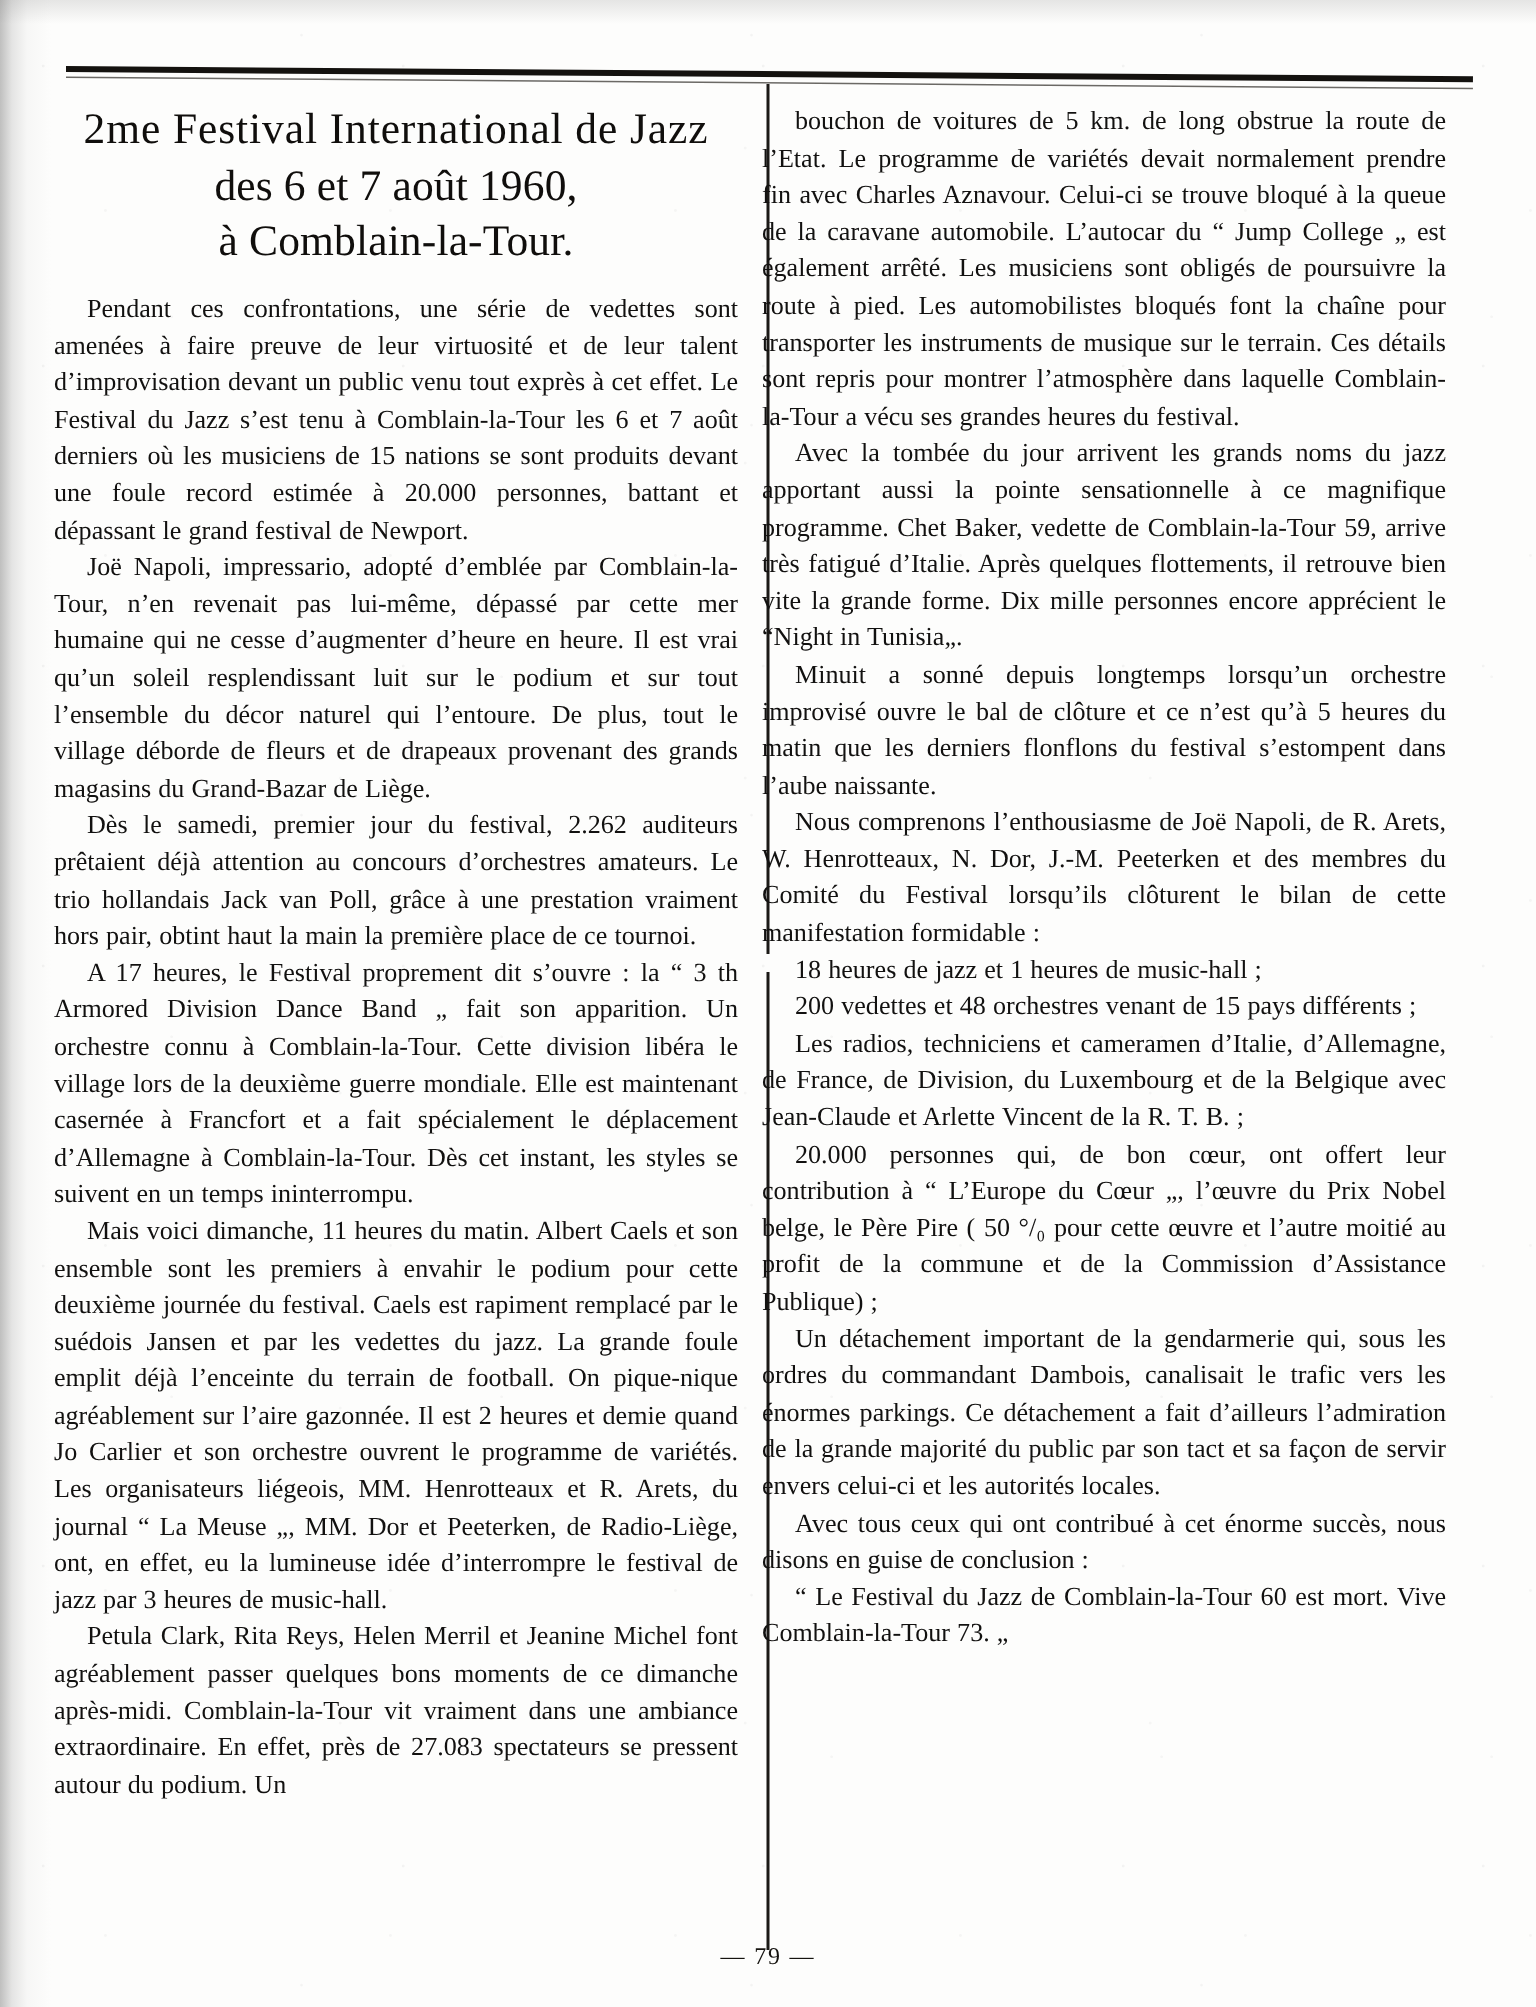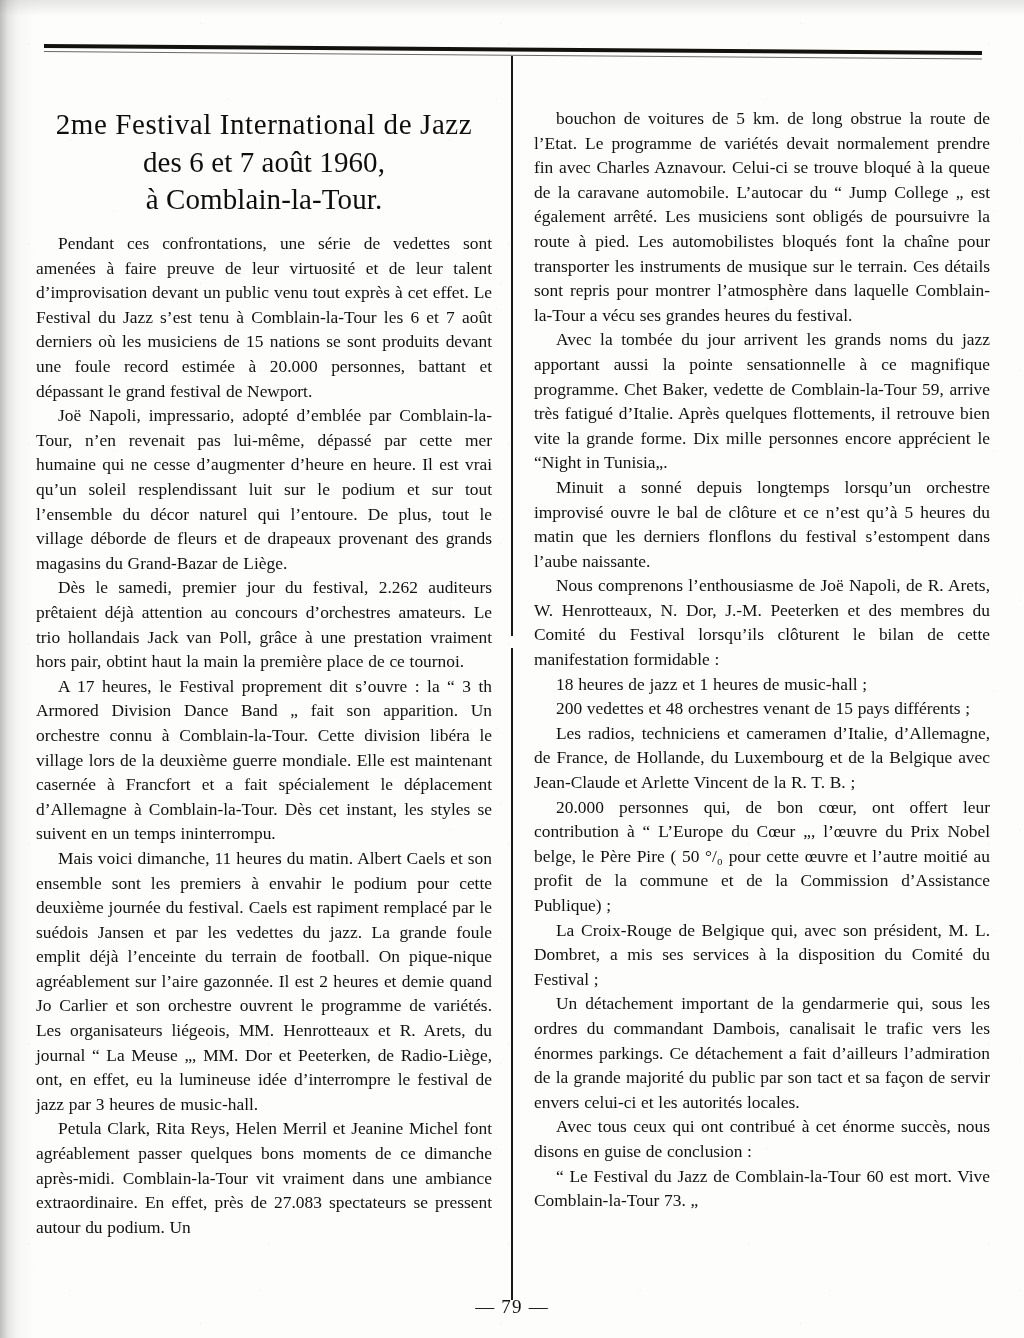--- a/index.html
+++ b/index.html
@@ -112,24 +112,23 @@
     left: 0; top: 0;
     width: 1024px;
     height: 1338px;
     z-index: 4;
   }
 
   .col {
     position: absolute;
     top: 68px;
     width: 456px;
-    margin-top: 38px;
   }
   .col-left  { left: 36px; }
-  .col-right { left: 534px; }
+  .col-right { left: 508px; }
 
   .title {
     text-align: center;
     font-size: 29px;
     line-height: 1.30;
     font-weight: 400;
     letter-spacing: 0.1px;
     color: #100e0c;
     margin: 0 0 12px 0;
     font-family: "Liberation Serif", "DejaVu Serif", serif;
@@ -148,21 +147,21 @@
     word-spacing: 0.4px;
     -webkit-font-smoothing: none;
   }
 
   .page-number {
     position: absolute;
     left: 0;
     top: 1296px;
     width: 1024px;
     text-align: center;
-    font-size: 19px;
+    font-size: 16px;
     letter-spacing: 1.2px;
     color: #15130f;
     z-index: 4;
   }
 </style>
 </head>
 <body>
 
 <div class="page">
 
@@ -196,23 +195,22 @@
     </div>
 
     <div class="col col-right">
 
       <p class="body">bouchon de voitures de 5 km. de long obstrue la route de l’Etat. Le programme de variétés devait normalement prendre fin avec Charles Aznavour. Celui-ci se trouve bloqué à la queue de la caravane automobile. L’autocar du “ Jump College „ est également arrêté. Les musiciens sont obligés de poursuivre la route à pied. Les automobilistes bloqués font la chaîne pour transporter les instruments de musique sur le terrain. Ces détails sont repris pour montrer l’atmosphère dans laquelle Comblain-la-Tour a vécu ses grandes heures du festival.</p>
       <p class="body">Avec la tombée du jour arrivent les grands noms du jazz apportant aussi la pointe sensationnelle à ce magnifique programme. Chet Baker, vedette de Comblain-la-Tour 59, arrive très fatigué d’Italie. Après quelques flottements, il retrouve bien vite la grande forme. Dix mille personnes encore apprécient le “Night in Tunisia„.</p>
       <p class="body">Minuit a sonné depuis longtemps lorsqu’un orchestre improvisé ouvre le bal de clôture et ce n’est qu’à 5 heures du matin que les derniers flonflons du festival s’estompent dans l’aube naissante.</p>
       <p class="body">Nous comprenons l’enthousiasme de Joë Napoli, de R. Arets, W. Henrotteaux, N. Dor, J.-M. Peeterken et des membres du Comité du Festival lorsqu’ils clôturent le bilan de cette manifestation formidable :</p>
       <p class="body">18 heures de jazz et 1 heures de music-hall ;</p>
       <p class="body">200 vedettes et 48 orchestres venant de 15 pays différents ;</p>
-      <p class="body">Les radios, techniciens et cameramen d’Italie, d’Allemagne, de France, de Hollande, du Luxembourg et de la Belgique avec Jean-Claude et Arlette Vincent de la R. T. B. ;</p>
+      <p class="body">Les radios, techniciens et cameramen d’Italie, d’Allemagne, de France, de Division, du Luxembourg et de la Belgique avec Jean-Claude et Arlette Vincent de la R. T. B. ;</p>
       <p class="body">20.000 personnes qui, de bon cœur, ont offert leur contribution à “ L’Europe du Cœur „, l’œuvre du Prix Nobel belge, le Père Pire ( 50 °/₀ pour cette œuvre et l’autre moitié au profit de la commune et de la Commission d’Assistance Publique) ;</p>
-      <p class="body">La Croix-Rouge de Belgique qui, avec son président, M. L. Dombret, a mis ses services à la disposition du Comité du Festival ;</p>
       <p class="body">Un détachement important de la gendarmerie qui, sous les ordres du commandant Dambois, canalisait le trafic vers les énormes parkings. Ce détachement a fait d’ailleurs l’admiration de la grande majorité du public par son tact et sa façon de servir envers celui-ci et les autorités locales.</p>
       <p class="body">Avec tous ceux qui ont contribué à cet énorme succès, nous disons en guise de conclusion :</p>
       <p class="body">“ Le Festival du Jazz de Comblain-la-Tour 60 est mort. Vive Comblain-la-Tour 73. „</p>
 
     </div>
 
   </div>
 
   <div class="page-number">— 79 —</div>
 

